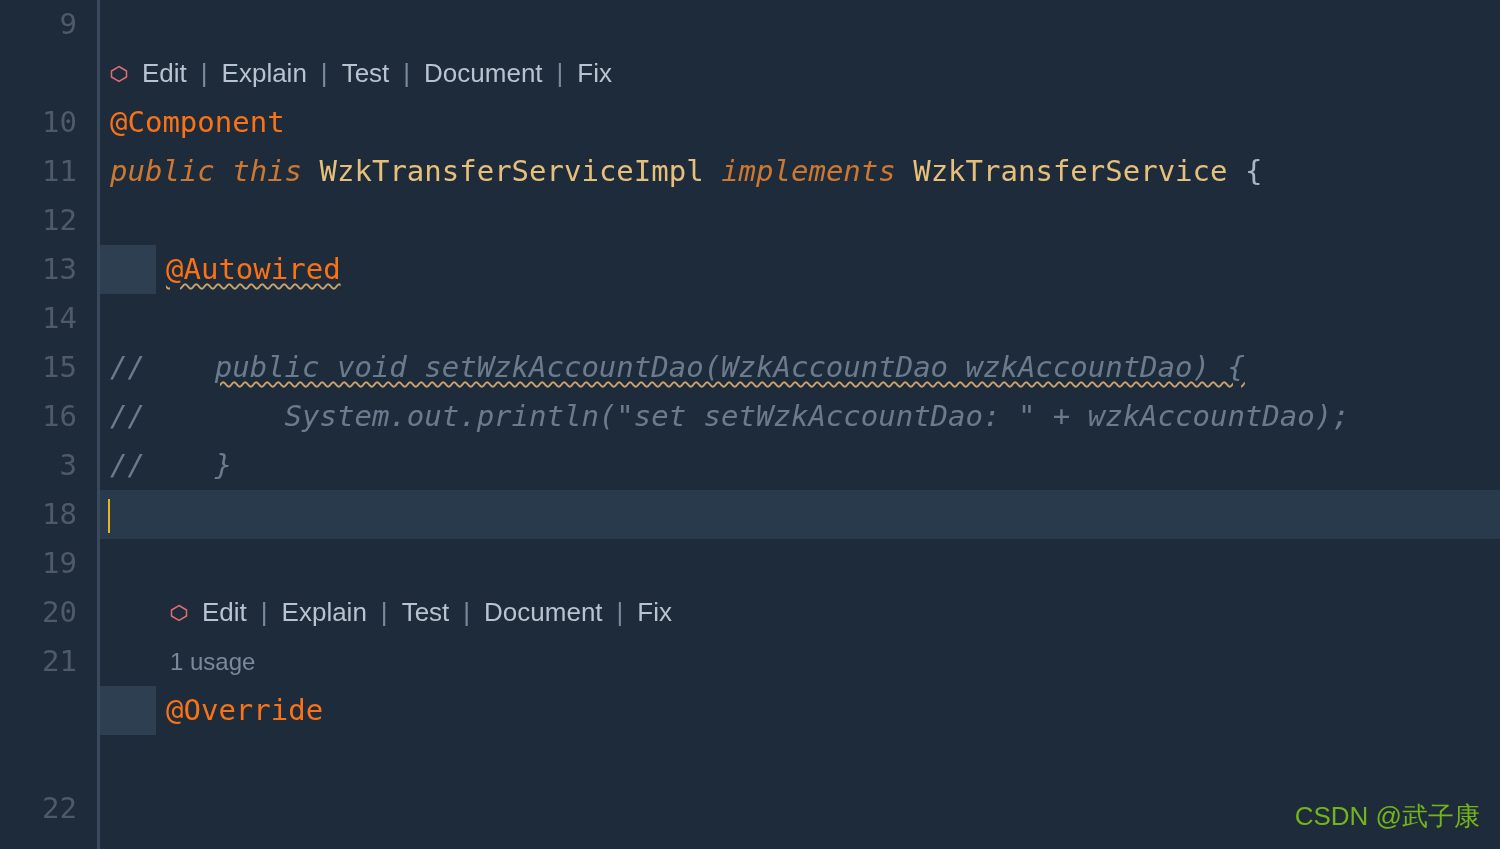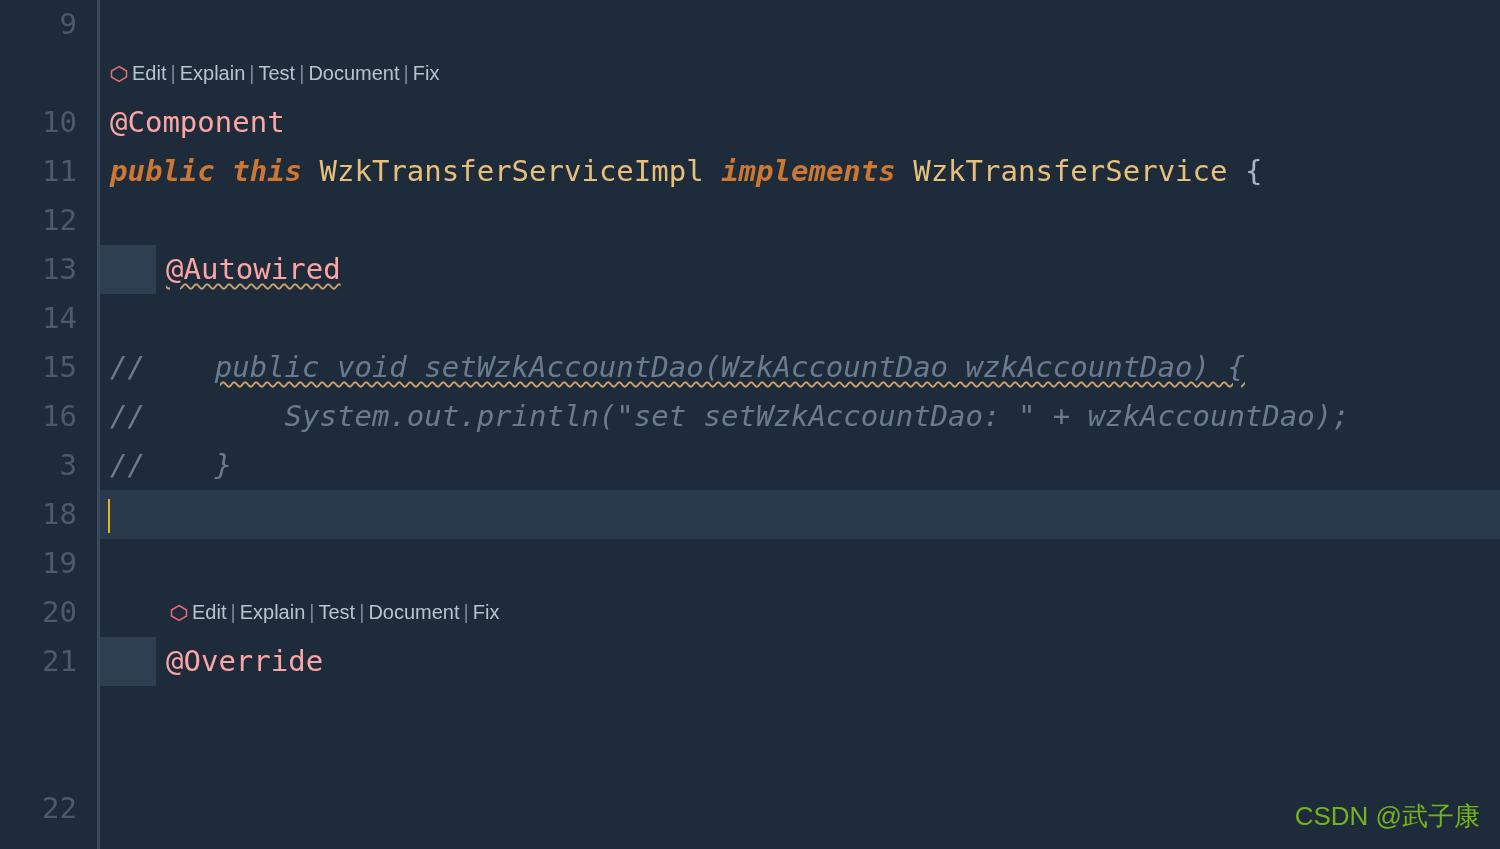--- a/index.html
+++ b/index.html
@@ -41,44 +41,44 @@
     }
     .current-line {
       background: #2a3a4d;
       margin-left: -10px;
       padding-left: 10px;
     }
     .lens-row {
       height: 49px;
       display: flex;
       align-items: center;
-      gap: 4px;
+      gap: 14px;
       color: #a9b7c6;
       font-family: -apple-system, 'Segoe UI', sans-serif;
-      font-size: 20px;
+      font-size: 26px;
     }
     .lens-row.indent1 { padding-left: 60px; }
     .lens-icon {
       display: inline-flex;
       align-items: center;
     }
     .lens-icon svg { width: 18px; height: 18px; }
     .lens-sep { color: #7a8a9a; }
     .lens-link { color: #b8c3cf; cursor: pointer; }
     .usage-hint {
       color: #7a8a9a;
       font-family: -apple-system, 'Segoe UI', sans-serif;
       font-size: 24px;
       padding-left: 60px;
       height: 49px;
       display: flex;
       align-items: center;
     }
-    .annotation { color: #fca5a5; }
-    .keyword { color: #cc7832; font-style: italic; font-weight: bold; }
+    .annotation { color: #f97316; }
+    .keyword { color: #cc7832; font-style: italic; }
     .classname { color: #e6c07b; }
     .identifier { color: #c8d0da; }
     .semi { color: #cc7832; }
     .brace { color: #a9b7c6; }
     .comment { color: #6b7b8e; font-style: italic; }
     .underline-wave {
       text-decoration: underline wavy #c9a26d 2px;
       text-underline-offset: 4px;
       text-align: right;
     }
@@ -189,18 +189,19 @@
       <span class="lens-sep">|</span>
       <span class="lens-link">Explain</span>
       <span class="lens-sep">|</span>
       <span class="lens-link">Test</span>
       <span class="lens-sep">|</span>
       <span class="lens-link">Document</span>
       <span class="lens-sep">|</span>
       <span class="lens-link">Fix</span>
     </div>
 
+    <div class="usage-hint">1 usage</div>
 
     <div class="line"><span class="sel-block"></span><span class="annotation">@Override</span></div>
   </div>
 </div>
 
 <div class="watermark">CSDN @武子康</div>
 
 </body></html>

